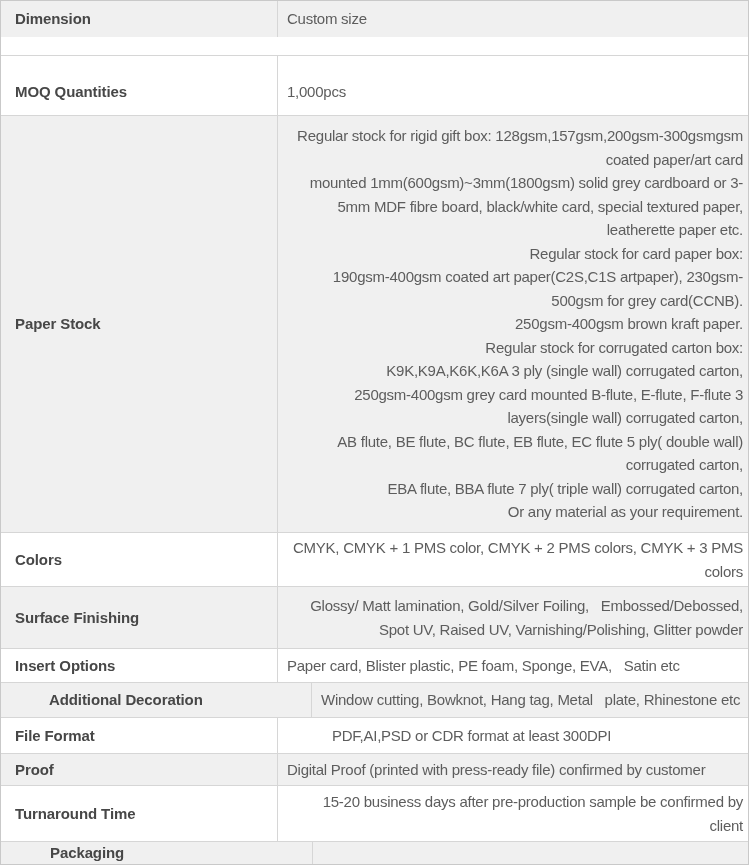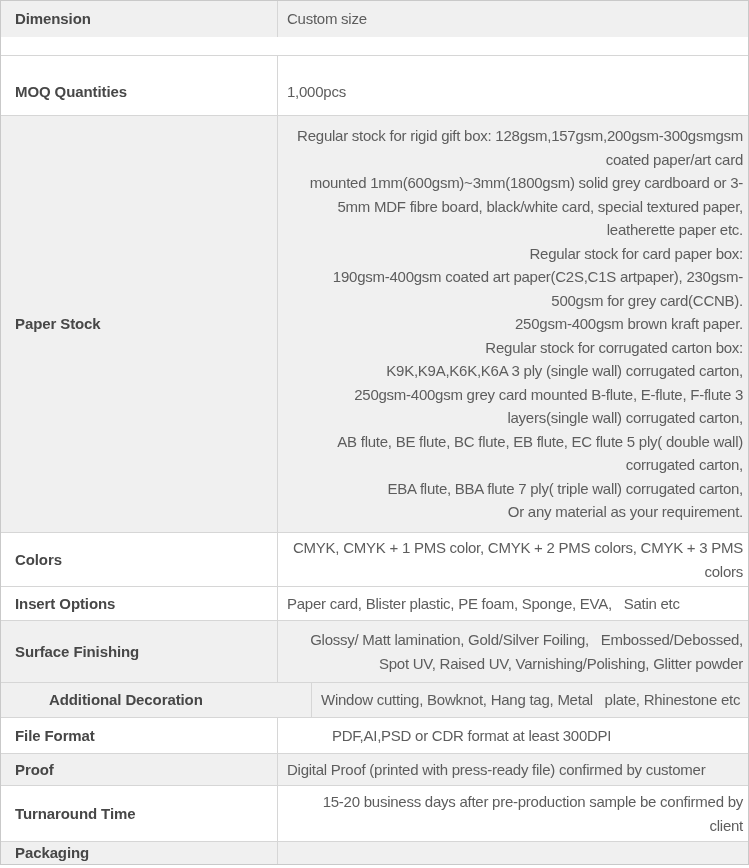--- a/index.html
+++ b/index.html
@@ -47,21 +47,21 @@
   .row-1  { height: 60px; margin-top: 18px; }
   .row-1 .cell { padding-top: 16px; }  
   .row-2  { height: 417px; }
   .row-3  { height: 54px; }
   .row-4  { height: 62px; }
   .row-5  { height: 34px; }
   .row-6  { height: 35px; padding-left: 34px; }
   .row-7  { height: 36px; gap: 45px; }
   .row-8  { height: 32px; }
   .row-9  { height: 56px; }
-  .row-10 { height: 23px; }
+  .row-10 { height: 23px; padding-left: 35px; }
 </style>
 </head>
 <body>
 
 <div class="spec-table">
 
   <div class="row row-0 alt">
     <div class="cell label-cell">
       <span>Dimension</span>
     </div>
@@ -100,35 +100,35 @@
 
   <div class="row row-3">
     <div class="cell label-cell">
       <span>Colors</span>
     </div>
     <div class="cell value-cell">
       <span>CMYK, CMYK + 1 PMS color, CMYK + 2 PMS colors, CMYK + 3 PMS colors</span>
     </div>
   </div>
 
+  <div class="row row-4 alt">
+    <div class="cell label-cell">
+      <span>Surface Finishing</span>
+    </div>
+    <div class="cell value-cell">
+      <span>Glossy/ Matt lamination, Gold/Silver Foiling,   Embossed/Debossed, Spot UV, Raised UV, Varnishing/Polishing, Glitter powder</span>
+    </div>
+  </div>
+
   <div class="row row-5">
     <div class="cell label-cell">
       <span>Insert Options</span>
     </div>
     <div class="cell value-cell">
       <span>Paper card, Blister plastic, PE foam, Sponge, EVA,   Satin etc</span>
-    </div>
-  </div>
-
-  <div class="row row-4 alt">
-    <div class="cell label-cell">
-      <span>Surface Finishing</span>
-    </div>
-    <div class="cell value-cell">
-      <span>Glossy/ Matt lamination, Gold/Silver Foiling,   Embossed/Debossed, Spot UV, Raised UV, Varnishing/Polishing, Glitter powder</span>
     </div>
   </div>
 
   <div class="row row-6 alt">
     <div class="cell label-cell">
       <span>Additional Decoration</span>
     </div>
     <div class="cell value-cell">
       <span>Window cutting, Bowknot, Hang tag, Metal   plate, Rhinestone etc</span>
     </div>

